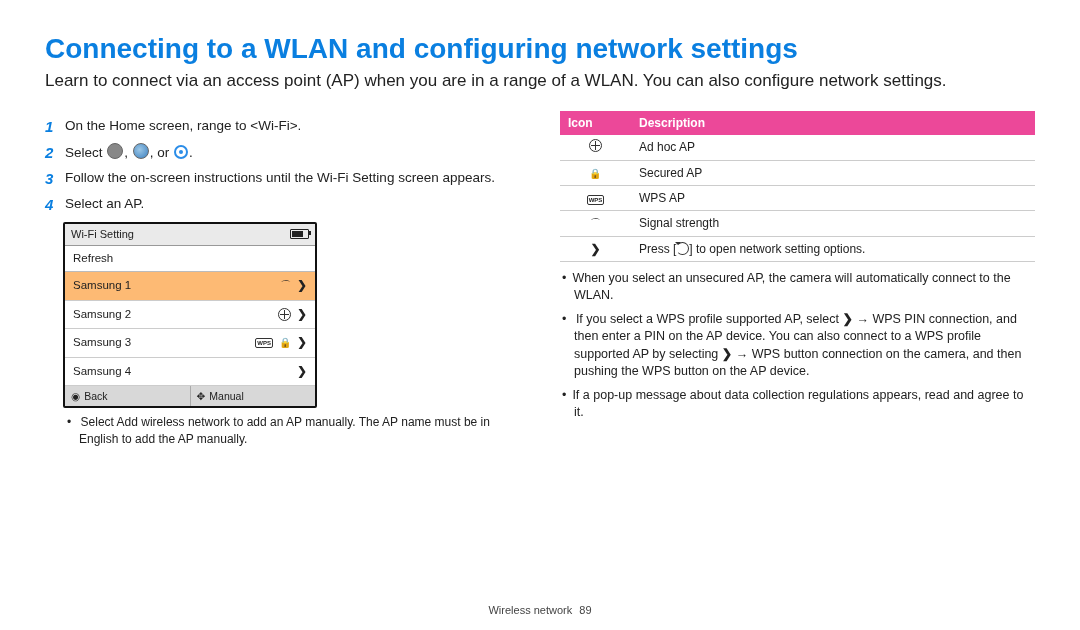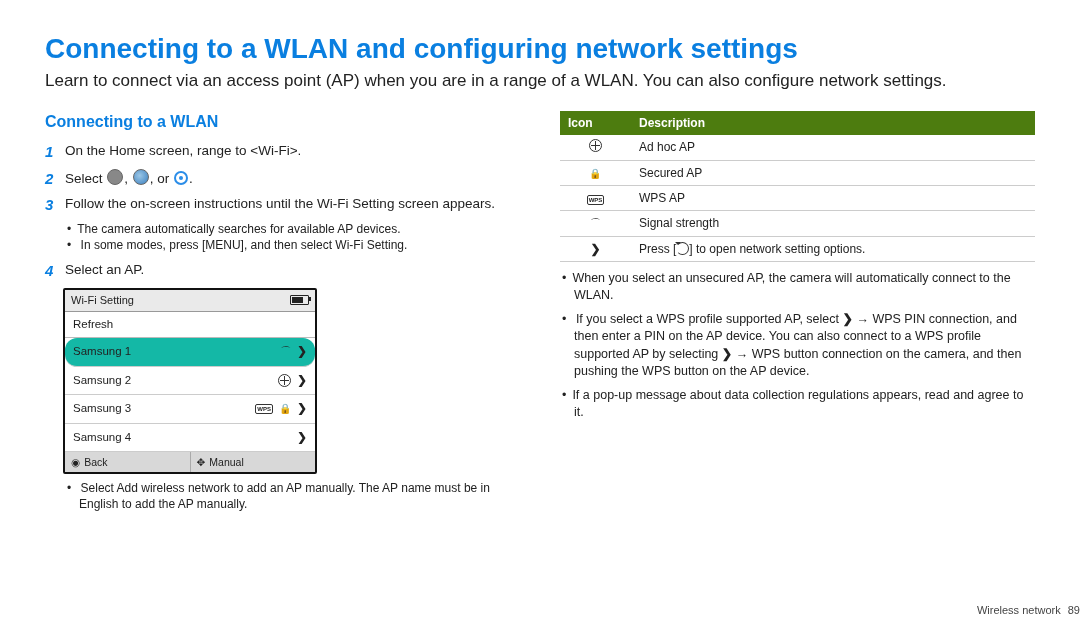--- a/index.html
+++ b/index.html
@@ -120,21 +120,21 @@
   .batt::after{content:"";position:absolute;right:-3px;top:1px;width:2px;height:4px;background:#222;}
   .batt::before{content:"";position:absolute;left:1px;top:1px;bottom:1px;width:11px;background:#222;}
 
   .device .refresh {
     padding:5px 8px; border-bottom:1px solid #bbb;
   }
   .device .row {
     display:flex; justify-content:space-between; align-items:center;
     padding:6px 8px; border-bottom:1px solid #ccc;
   }
-  .device .row.hi { background:#14b8a6;border-radius:12px; }
+  .device .row.hi { background:#fdba74; }
   .device .row .ricons { display:flex; gap:6px; align-items:center; }
   .device .footer {
     display:flex; background:#d8d8d8; font-size:10.5px;
   }
   .device .footer > div {
     flex:1; padding:3px 6px; display:flex; align-items:center; gap:4px;
   }
   .device .footer > div:first-child { border-right:1px solid #aaa; }
 
   .chev { font-weight:700; }
@@ -152,31 +152,31 @@
     font-size:6px; font-weight:700; padding:0 1px; line-height:8px;
   }
   .lock { font-size:10px; }
 
   
   table.icontable {
     width:100%; border-collapse:collapse; font-size:12px;
     margin-bottom:8px;
   }
   table.icontable th {
-    background:#4d7c0f; color:#fff; text-align:left; padding:4px 8px;
+    background:#ec4899; color:#fff; text-align:left; padding:4px 8px;
     font-weight:700;
   }
   table.icontable th:first-child { width:55px; }
   table.icontable td {
     padding:4px 8px; border-bottom:1px solid #ccc;
   }
   table.icontable td:first-child { text-align:center; }
 
   .ftr {
-    position:fixed; bottom:12px; left:0; right:0; text-align:right;
+    position:fixed; bottom:12px; left:0; right:0; text-align:center;
     font-size:11px; color:#444;
   }
   .ftr b { margin-left:4px; }
   .small-chev{ font-weight:700; }
   .reload{
     display:inline-block; width:11px; height:11px; border:1.5px solid #333;
     border-left-color:transparent; border-radius:50%; position:relative;
     vertical-align:-2px;
   }
   .reload::after{
@@ -186,21 +186,20 @@
 </style>
 </head>
 <body>
 
 <h1 class="page-title">Connecting to a WLAN and configuring network settings</h1>
 <div class="intro">Learn to connect via an access point (AP) when you are in a range of a WLAN. You can also configure network settings.</div>
 
 <div class="columns">
 
   <div class="col">
-    <div class="section-h">Connecting to a WLAN</div>
 
     <div class="step">
       <div class="step-num">1</div>
       <div class="step-body">
         <span>On the Home screen, range to </span><b>&lt;Wi-Fi&gt;</b><span>.</span>
       </div>
     </div>
 
     <div class="step">
       <div class="step-num">2</div>
@@ -209,26 +208,20 @@
         <span class="iconcircle"></span>,
         <span class="iconcircle globe"></span><span>, or </span>
         <span class="iconcircle dot"></span><span>.</span>
       </div>
     </div>
 
     <div class="step">
       <div class="step-num">3</div>
       <div class="step-body">Follow the on-screen instructions until the Wi-Fi Setting screen appears.</div>
     </div>
-    <ul class="sub" style="margin-left:20px">
-      <li>The camera automatically searches for available AP devices.</li>
-      <li>
-        <span>In some modes, press [</span><b>MENU</b><span>], and then select </span><b>Wi-Fi Setting</b><span>.</span>
-      </li>
-    </ul>
 
     <div class="step">
       <div class="step-num">4</div>
       <div class="step-body">Select an AP.</div>
     </div>
 
     <div class="device">
       <div class="titlebar">
         <span>Wi-Fi Setting</span>
         <span class="batt"></span>

